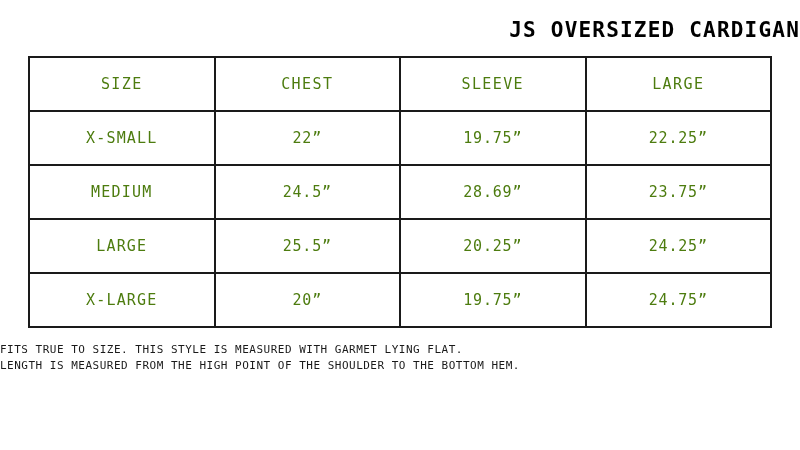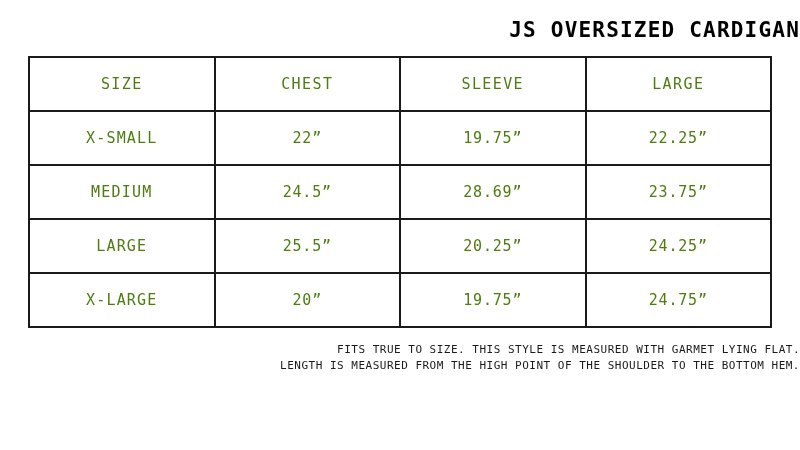--- a/index.html
+++ b/index.html
@@ -52,21 +52,21 @@
   }
   table.size-chart th {
     letter-spacing: 1.4px;
   }
   table.size-chart tr td:first-child {
     letter-spacing: 1.2px;
     margin-top: 8px;
   }
   .notes {
     padding-top: 14px;
-    text-align: right;
+    text-align: left;
   }
   .notes div {
     font-family: "DejaVu Sans Mono", monospace;
     font-size: 11px;
     letter-spacing: 0.5px;
     line-height: 1.45;
     color: #1a1a1a;
   }
 </style>
 </head>

